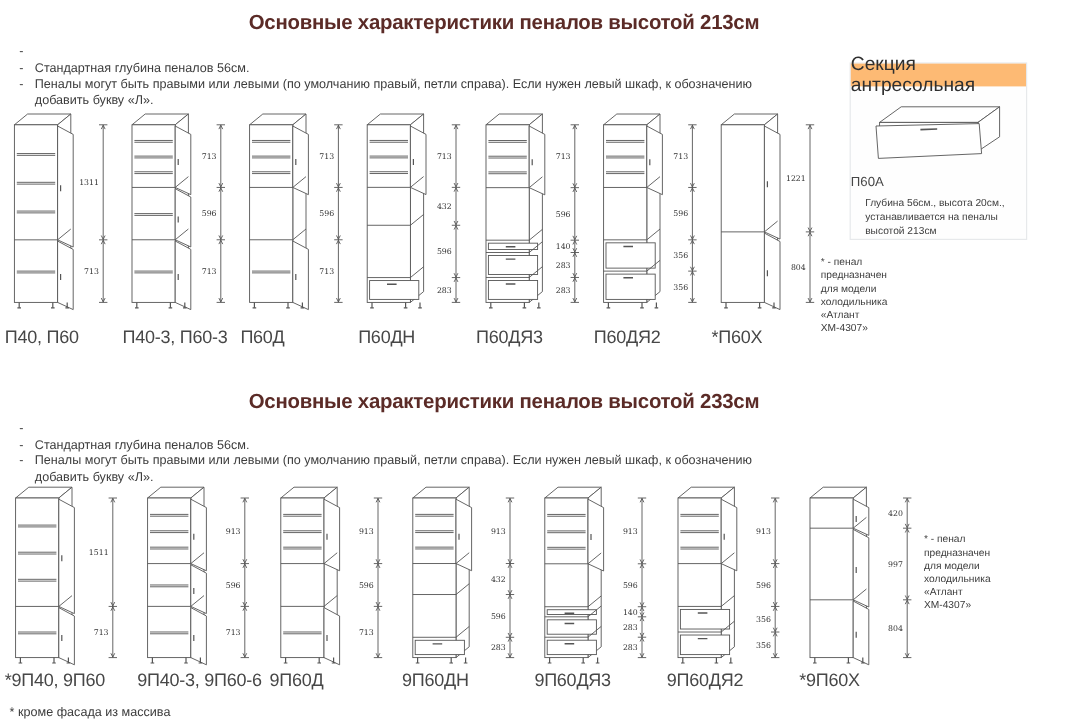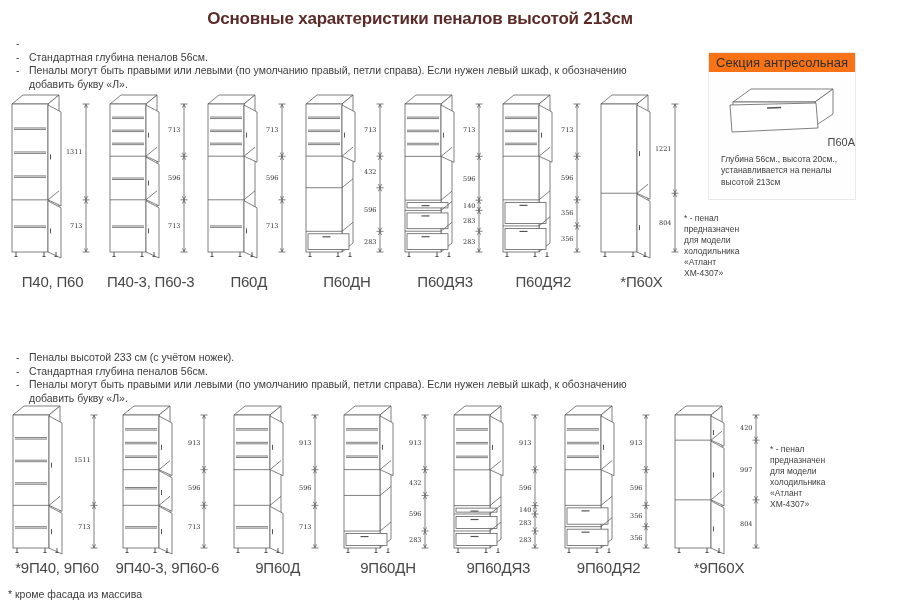--- a/index.html
+++ b/index.html
@@ -3,25 +3,25 @@
 <meta charset="utf-8">
 <style>
   html,body{margin:0;padding:0;}
   body{background:#fff;font-family:"Liberation Sans",sans-serif;}
   .page{position:relative;width:910px;height:604px;background:#ffffff;overflow:hidden;}
   .sec-title{position:absolute;left:0;width:840px;text-align:center;font-size:17px;font-weight:bold;color:#5b2b27;letter-spacing:-0.2px;}
   .bullets{position:absolute;left:16px;width:650px;}
   .bullet{display:flex;font-size:10.5px;color:#3c3c3c;line-height:13.5px;}
   .bullet .dash{width:13px;flex:0 0 13px;}
   .cab-row{position:absolute;display:flex;justify-content:space-between;}
-  .figure{display:flex;flex-direction:column;align-items:center;}
+  .figure{display:flex;flex-direction:column;}
   .cab-label{font-size:15px;color:#474747;letter-spacing:-0.2px;margin-top:1px;white-space:nowrap;}
   .aside{position:absolute;left:708px;top:52px;width:148px;height:148px;background:#fefefe;border:1px solid #e7e9eb;box-sizing:border-box;}
-  .aside-header{height:19px;background:#f97316;display:flex;align-items:center;justify-content:center;font-size:13px;color:#2f2f2f;}
-  .aside-model{font-size:11px;color:#474747;text-align:right;margin-top:2px;}
+  .aside-header{height:19px;background:#fdba74;display:flex;align-items:center;justify-content:center;font-size:16px;color:#2f2f2f;}
+  .aside-model{font-size:11px;color:#474747;text-align:left;margin-top:12px;}
   .aside-desc{font-size:8.5px;color:#3c3c3c;line-height:1.35;padding:6px 12px 0 12px;}
   .aside-fig{display:flex;justify-content:center;margin-top:4px;}
   .footnote{position:absolute;font-size:8.5px;color:#3c3c3c;line-height:1.3;}
   .footer-note{position:absolute;left:8px;top:588px;font-size:10.5px;color:#3c3c3c;}
 </style>
 </head>
 <body>
 
 <div class="page">
 
@@ -370,24 +370,24 @@
           <polygon points="11,29 97,27 99,52 13,56" fill="#fff" stroke="#555555" stroke-width="0.75" stroke-linejoin="round"></polygon>
           <line x1="48" y1="32" x2="62" y2="31.5" stroke="#555555" stroke-width="1.4"></line>
         </svg>
       </div>
     <div class="aside-model">П60А</div>
     <div class="aside-desc">Глубина 56см., высота 20см., устанавливается на пеналы высотой 213см</div>
   </div>
 
   <div class="footnote" style="left:684px;top:213px;width:64px;">* - пенал предназначен для модели холодильника «Атлант ХМ-4307»</div>
 
+  <div class="sec-title" style="top:325px;">Основные характеристики пеналов высотой 233см</div>
   <div class="bullets" style="top:351px;">
       <div class="bullet">
         <span class="dash">-</span>
-        <span>Пеналы высотой 233 см (с учётом ножек).</span>
       </div>
       <div class="bullet">
         <span class="dash">-</span>
         <span>Стандартная глубина пеналов 56см.</span>
       </div>
       <div class="bullet">
         <span class="dash">-</span>
         <span>Пеналы могут быть правыми или левыми (по умолчанию правый,  петли справа). Если нужен левый шкаф, к обозначению добавить букву «Л».</span>
       </div>
     </div>

